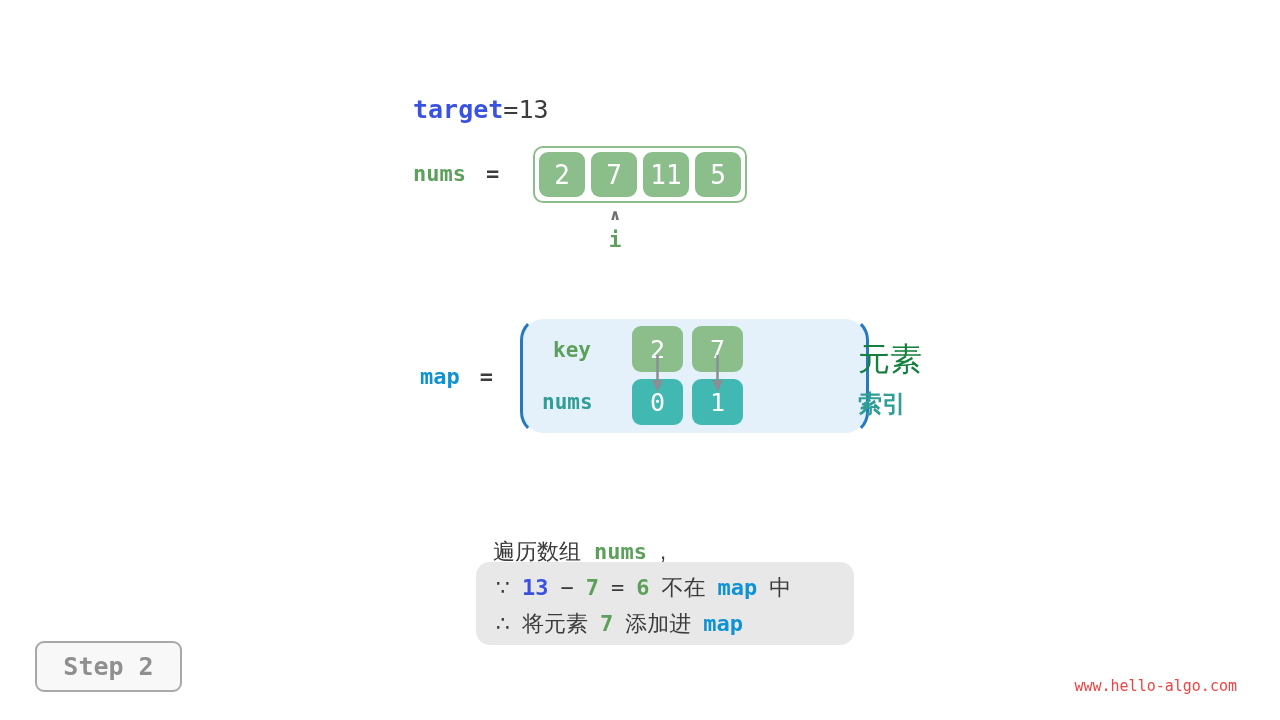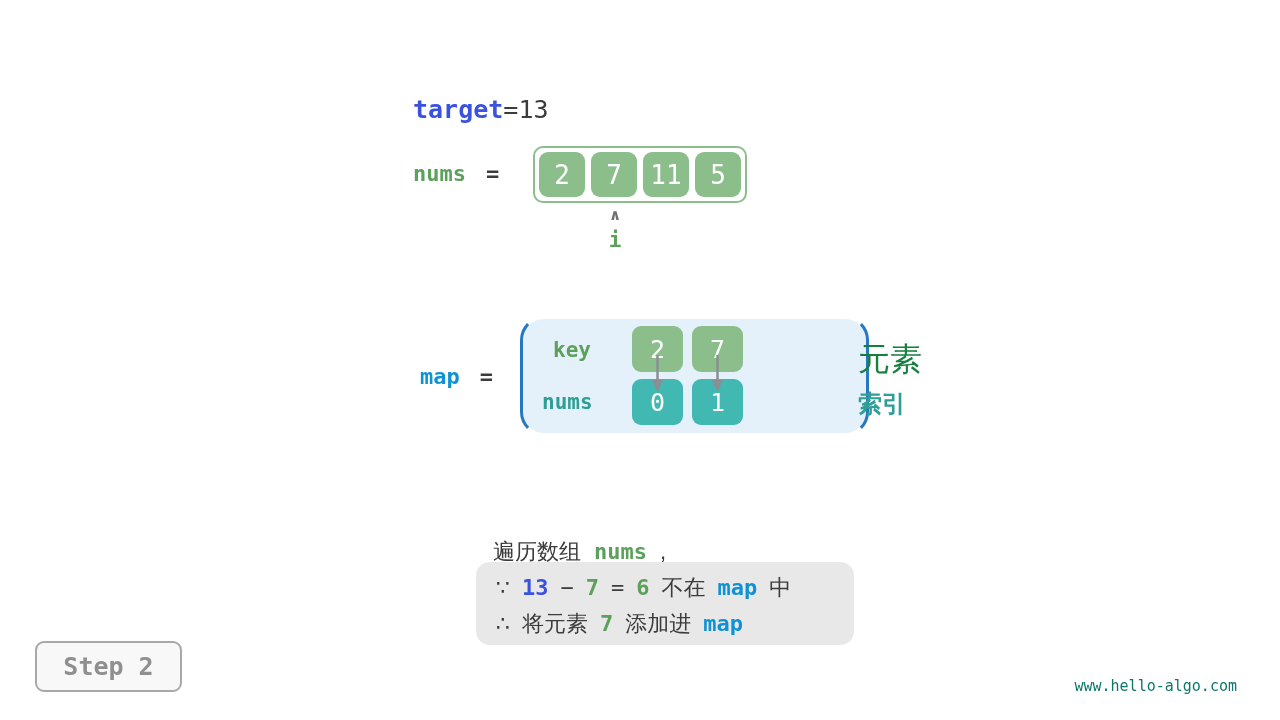--- a/index.html
+++ b/index.html
@@ -74,21 +74,21 @@
 
   
   .step-box{
     left:35px;top:641px;width:147px;height:51px;box-sizing:border-box;
     border:2px solid #a8a8a8;border-radius:9px;background:#f8f8f8;
     display:flex;align-items:center;justify-content:center;
     font-family:"DejaVu Sans Mono","Liberation Mono",monospace;
     font-size:25px;font-weight:bold;color:#8f8f8f;
   }
 
-  .watermark{right:43px;top:677px;font-size:15px;color:#0f766e;
+  .watermark{right:43px;top:677px;font-size:15px;color:#ef4444;
     font-family:"DejaVu Sans Mono","Liberation Mono",monospace;}
 </style>
 </head>
 <body>
 
 <div class="canvas">
 
   <div class="abs target-line mono">
     <span class="blue bold">target</span>
     <span class="dark">=</span>

